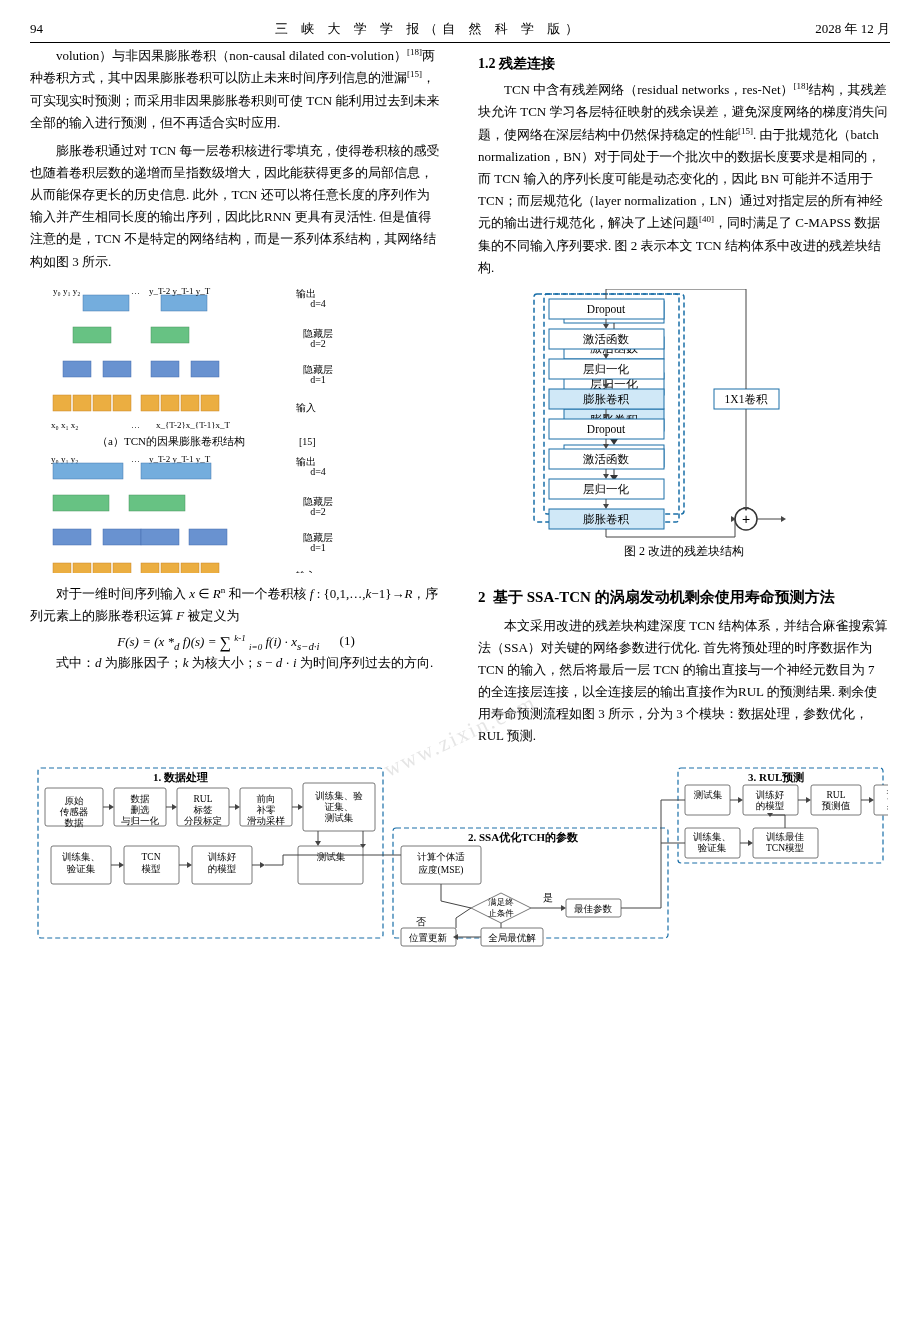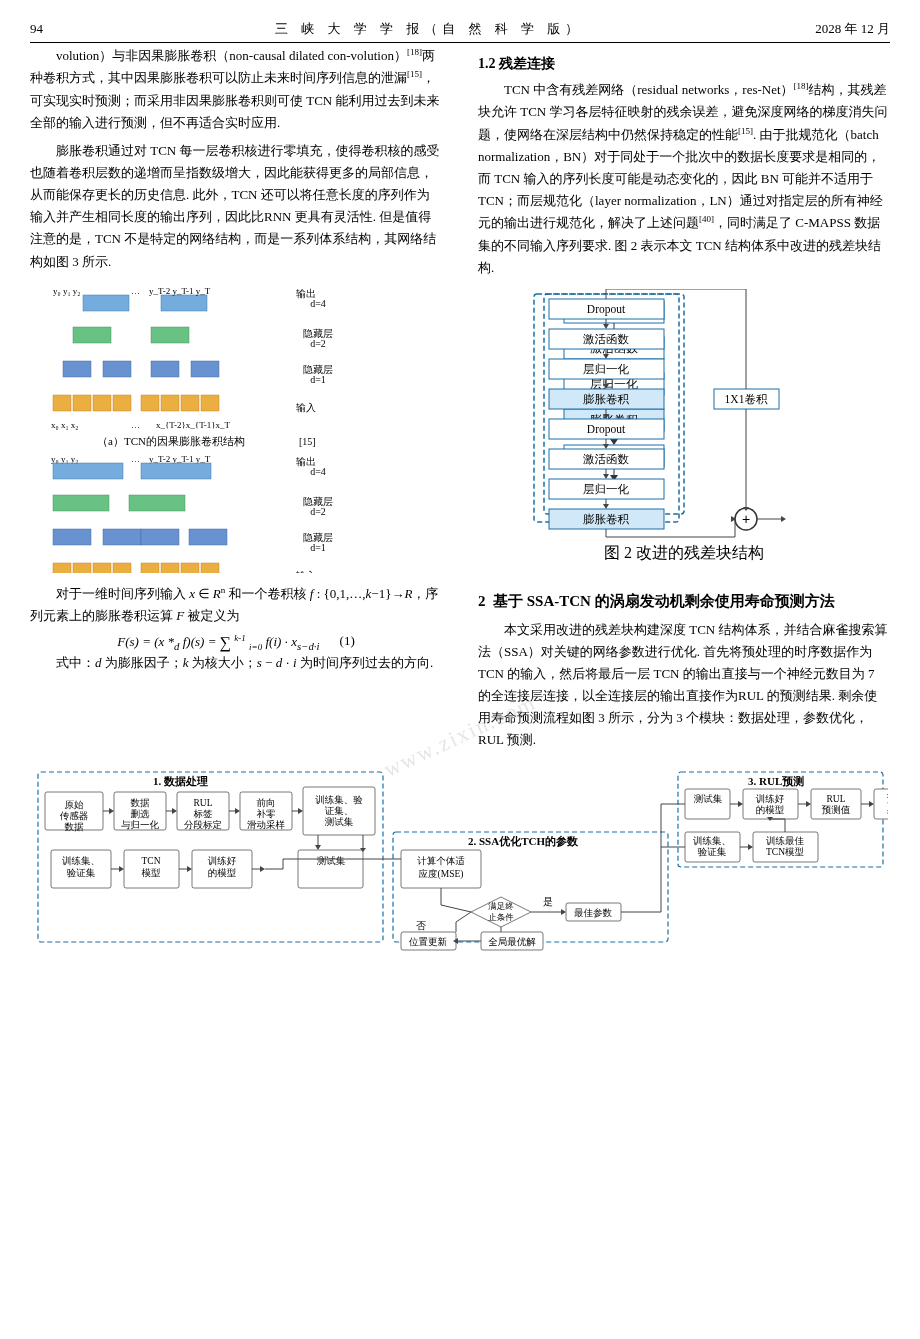--- a/index.html
+++ b/index.html
@@ -57,21 +57,21 @@
       font-weight: bold;
       margin-bottom: 8px;
       margin-top: 28px;
     }
 
     .figure-container {
       text-align: center;
       margin: 10px 0;
     }
     .figure-caption {
-      font-size: 16px;
+      font-size: 12px;
       text-align: center;
       margin-top: 4px;
     }
     .formula-with-num {
       display: flex;
       align-items: flex-start;
       justify-content: center;
       gap: 20px;
     }
 

